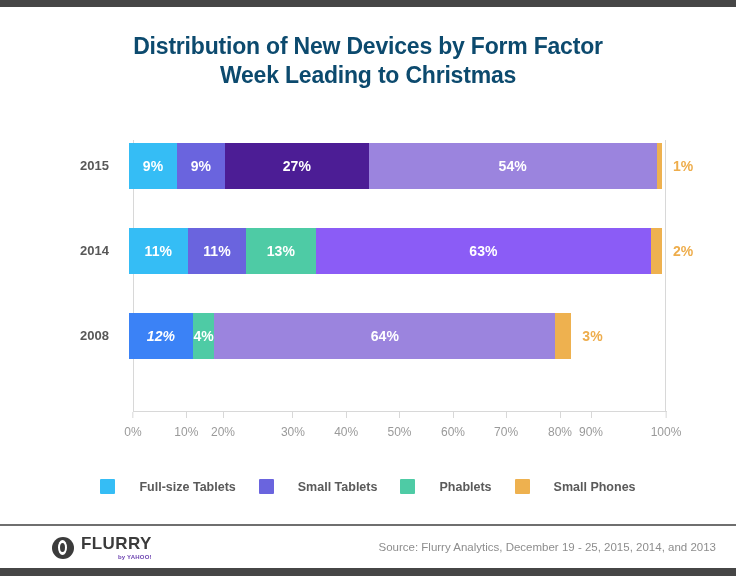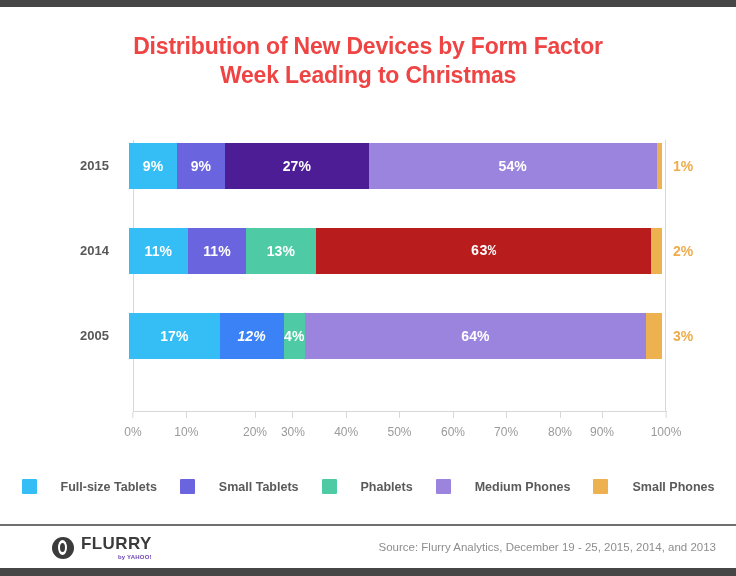--- a/index.html
+++ b/index.html
@@ -34,21 +34,21 @@
   }
 
   
   .title-block {
     text-align: center;
     padding-top: 25px;
   }
   .title-line {
     font-size: 23px;
     font-weight: bold;
-    color: #ef4444;
+    color: #0c4a6e;
     line-height: 29px;
     letter-spacing: -0.2px;
   }
 
   
   .plot-wrap {
     position: absolute;
     left: 0;
     top: 118px;
     width: 736px;
@@ -311,34 +311,31 @@
             <div class="segments">
               <div class="seg" style="width: 11%; background: rgb(53, 189, 245);">
                 <span class="seg-label">11%</span>
               </div>
               <div class="seg" style="width: 11%; background: rgb(106, 100, 222);">
                 <span class="seg-label">11%</span>
               </div>
               <div class="seg" style="width: 13%; background: rgb(78, 203, 165);">
                 <span class="seg-label">13%</span>
               </div>
-              <div class="seg" style="width: 63%; background: #b91c1c; font-family: Liberation Mono, monospace;">
+              <div class="seg" style="width: 63%; background: #8b5cf6;">
                 <span class="seg-label">63%</span>
               </div>
               <div class="seg outside" style="width: 2%; background: rgb(238, 177, 79);">
                 <span class="seg-label">2%</span>
               </div>
             </div>
           </div>
           <div class="bar-row" style="top: 188px;">
-            <div class="row-label">2005</div>
+            <div class="row-label">2008</div>
             <div class="segments">
-              <div class="seg" style="width: 17%; background: rgb(53, 189, 245);">
-                <span class="seg-label">17%</span>
-              </div>
               <div class="seg" style="width: 12%; background: #3b82f6; font-style: italic;">
                 <span class="seg-label">12%</span>
               </div>
               <div class="seg" style="width: 4%; background: rgb(78, 203, 165);">
                 <span class="seg-label">4%</span>
               </div>
               <div class="seg" style="width: 64%; background: rgb(155, 132, 222);">
                 <span class="seg-label">64%</span>
               </div>
               <div class="seg outside" style="width: 3%; background: rgb(238, 177, 79);">
@@ -349,21 +346,21 @@
         </div>
       <div class="xticks" id="xticks">
           <div class="xtick" style="left: 0px;">
             <div class="tickmark"></div>
             <div class="ticklabel">0%</div>
           </div>
           <div class="xtick" style="left: 53.3px;">
             <div class="tickmark"></div>
             <div class="ticklabel">10%</div>
           </div>
-          <div class="xtick" style="left: 122px;">
+          <div class="xtick" style="left: 90px;">
             <div class="tickmark"></div>
             <div class="ticklabel">20%</div>
           </div>
           <div class="xtick" style="left: 159.9px;">
             <div class="tickmark"></div>
             <div class="ticklabel">30%</div>
           </div>
           <div class="xtick" style="left: 213.2px;">
             <div class="tickmark"></div>
             <div class="ticklabel">40%</div>
@@ -377,21 +374,21 @@
             <div class="ticklabel">60%</div>
           </div>
           <div class="xtick" style="left: 373.1px;">
             <div class="tickmark"></div>
             <div class="ticklabel">70%</div>
           </div>
           <div class="xtick" style="left: 427px;">
             <div class="tickmark"></div>
             <div class="ticklabel">80%</div>
           </div>
-          <div class="xtick" style="left: 469px;">
+          <div class="xtick" style="left: 458px;">
             <div class="tickmark"></div>
             <div class="ticklabel">90%</div>
           </div>
           <div class="xtick" style="left: 533px;">
             <div class="tickmark"></div>
             <div class="ticklabel">100%</div>
           </div>
         </div>
     </div>
 
@@ -400,24 +397,20 @@
           <span class="legend-swatch" style="background: rgb(53, 189, 245);"></span>
           <span class="legend-text">Full-size Tablets</span>
         </div>
         <div class="legend-item">
           <span class="legend-swatch" style="background: rgb(106, 100, 222);"></span>
           <span class="legend-text">Small Tablets</span>
         </div>
         <div class="legend-item">
           <span class="legend-swatch" style="background: rgb(78, 203, 165);"></span>
           <span class="legend-text">Phablets</span>
-        </div>
-        <div class="legend-item">
-          <span class="legend-swatch" style="background: rgb(155, 132, 222);"></span>
-          <span class="legend-text">Medium Phones</span>
         </div>
         <div class="legend-item">
           <span class="legend-swatch" style="background: rgb(238, 177, 79);"></span>
           <span class="legend-text">Small Phones</span>
         </div>
       </div>
 
     <div class="footer">
       <div class="footer-inner">
         <div class="logo">

